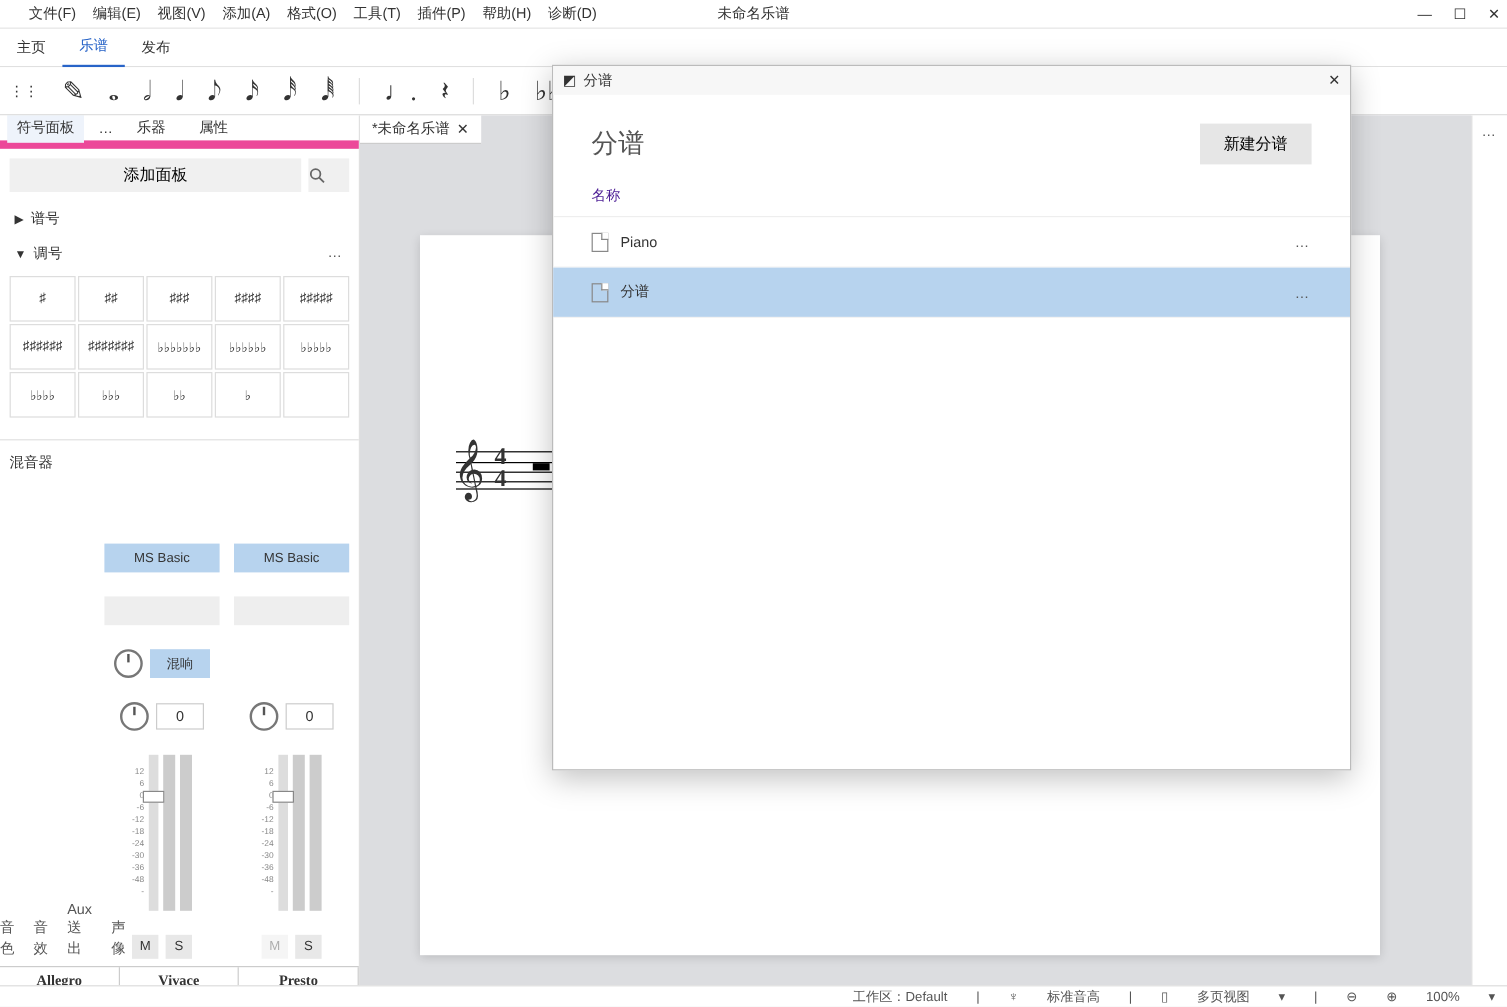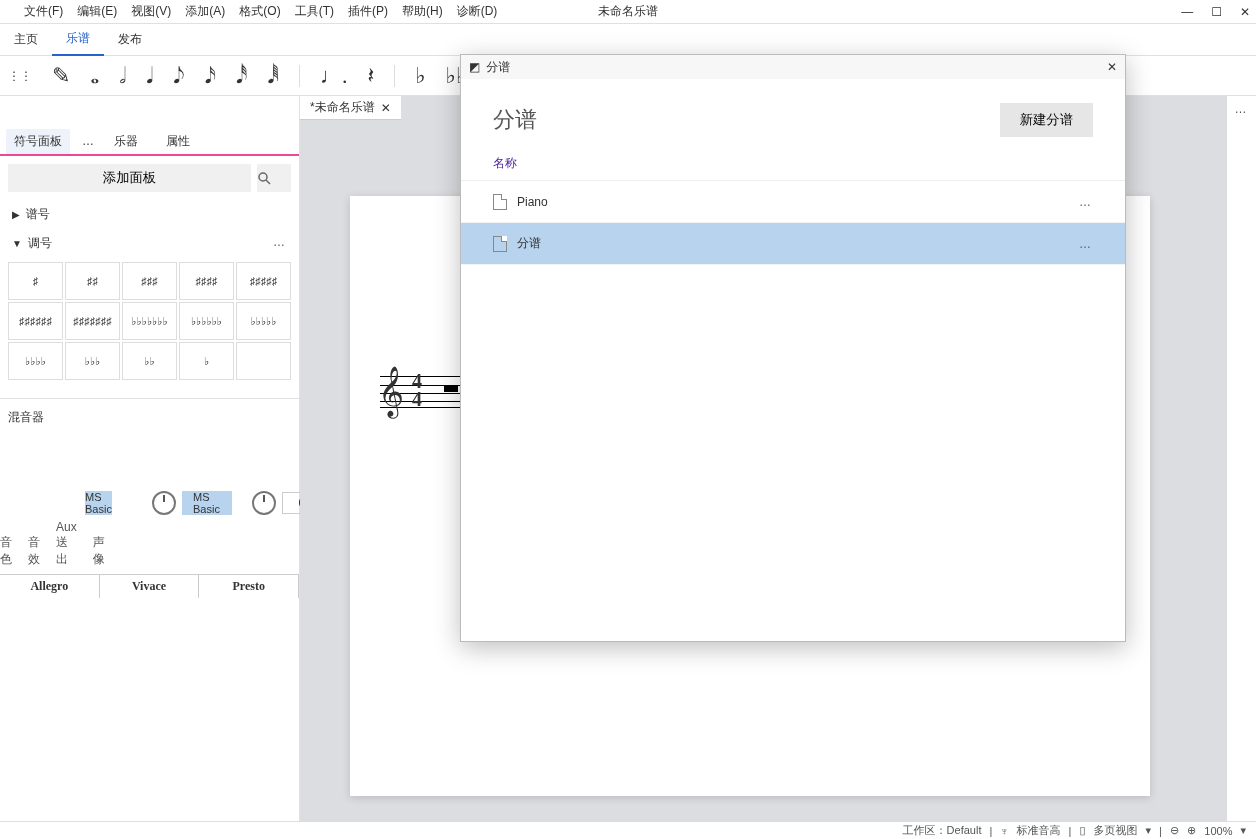--- a/index.html
+++ b/index.html
@@ -11,36 +11,36 @@
 .tabbar { height: 32px; background: #fff; display: flex; align-items: center; border-bottom: 1px solid #e0e0e0; }
 .tabbar .tab { padding: 0 14px; height: 32px; display: flex; align-items: center; }
 .tabbar .tab.active { border-bottom: 2px solid #2864c8; color: #2864c8; }
 .topright { position: absolute; right: 0; top: 56px; height: 40px; display: flex; align-items: center; gap: 10px; padding: 0 10px; background: #fff; }
 .topright .div { width: 1px; height: 24px; background: #ddd; margin: 0 4px; }
 .icon-btn { width: 24px; height: 24px; display: flex; align-items: center; justify-content: center; }
 .note-toolbar { height: 40px; background: #fff; display: flex; align-items: center; padding: 0 8px; gap: 20px; border-bottom: 1px solid #e0e0e0; position: relative; z-index: 1; }
 .note-toolbar .note { font-size: 22px; font-family: serif; }
 .main { display: flex; height: calc(839px - 24px - 32px - 40px - 18px); }
 .left-panel { width: 300px; background: #fff; border-right: 1px solid #e0e0e0; display: flex; flex-direction: column; }
-.left-tabs { height: 28px; display: flex; align-items: center; padding: 0 6px; gap: 12px; border-bottom: 2px solid #ec4899; margin-top: 32px; }
+.left-tabs { height: 28px; display: flex; align-items: center; padding: 0 6px; gap: 12px; border-bottom: 7px solid #ec4899; }
 .left-tabs .lt { padding: 4px 8px; }
 .left-tabs .lt.active { background: #eef3fb; }
 .panel-body { padding: 8px; }
 .add-row { display: flex; gap: 6px; margin-bottom: 8px; }
 .add-btn { flex: 1; background: #f0f0f0; height: 28px; border: none; }
 .search-b { width: 34px; background: #f0f0f0; border: none; }
 .tree-item { display: flex; justify-content: space-between; padding: 6px 4px; }
 .tree-item .arrow { margin-right: 6px; font-size: 10px; }
 .key-grid { display: grid; grid-template-columns: repeat(5, 1fr); gap: 2px; margin-top: 4px; }
 .key-cell { height: 38px; border: 1px solid #ddd; font-size: 11px; display: flex; align-items: center; justify-content: center; font-family: serif; }
 .mixer-sec { margin-top: 10px; padding: 6px 0; border-top: 1px solid #e0e0e0; }
 .mixer-body { display: flex; }
 .mixer-labels { width: 85px; display: flex; flex-direction: row; align-items: flex-end; gap: 16px; padding: 14px 8px 0 0; font-size: 12px; color: #555; }
 .mixer-channels { display: flex; gap: 8px; padding-top: 8px; }
-.channel { width: 100px; display: flex; flex-direction: row; align-items: center; gap: 20px; }
+.channel { width: 100px; display: flex; flex-direction: column; align-items: center; gap: 20px; margin-top: 47px; }
 .chip { background: #b7d3ee; width: 96px; height: 24px; display: flex; align-items: center; justify-content: center; font-size: 11px; }
 .chip.empty { background: #eee; }
 .pan-row { display: flex; align-items: center; gap: 6px; }
 .knob { width: 24px; height: 24px; border: 2px solid #777; border-radius: 50%; position: relative; }
 .knob::after { content:""; position:absolute; left:50%; top:2px; width:2px; height:7px; background:#555; transform: translateX(-50%); }
 .valbox { width: 40px; height: 22px; border: 1px solid #ccc; display: flex; align-items: center; justify-content: center; }
 .fader-area { display:flex; gap:4px; align-items:center; }
 .scale { font-size:7px; line-height:10px; text-align:right; color:#888; }
 .fader { width:8px; height:130px; background:#ddd; position:relative; }
 .fader .handle { position:absolute; left:-5px; width:18px; height:10px; background:#fff; border:1px solid #888; top:30px; }
@@ -54,21 +54,21 @@
 .score-page { position:absolute; left:50px; top:100px; width:800px; height:600px; background:#fff; box-shadow:0 2px 8px rgba(0,0,0,0.15); }
 .staff { position:absolute; left:30px; top:180px; }
 .staff-lines { width:400px; height:32px; border-top:1px solid #000; border-bottom:1px solid #000; position:relative; }
 .staff-lines::before, .staff-lines::after { content:""; position:absolute; left:0; right:0; height:1px; background:#000; }
 .staff-lines::before { top:8px; } .staff-lines::after { top:16px; }
 .staff-inner { position:absolute; top:24px; left:0; right:0; height:1px; background:#000; }
 .clef { position:absolute; left:-2px; top:-10px; font-size:44px; font-family:serif; }
 .timesig { position:absolute; left:32px; top:-4px; font-family:serif; font-size:20px; font-weight:bold; line-height:18px; }
 .rest { position:absolute; left:64px; top:10px; width:14px; height:6px; background:#000; }
 .right-pane { width:30px; background:#fff; border-left:1px solid #ddd; display:flex; flex-direction:column; align-items:center; padding-top:6px; gap:6px; }
-.statusbar { height:18px; background:#fff; border-top:1px solid #ddd; display:flex; align-items:center; justify-content:flex-end; gap:8px; padding:0 10px; font-size:11px; color:#555; position:absolute; bottom:0; left:0; right:0; }
+.statusbar { height:18px; background:#fff; border-top:1px solid #ddd; display:flex; align-items:center; justify-content:flex-end; gap:24px; padding:0 10px; font-size:11px; color:#555; position:absolute; bottom:0; left:0; right:0; }
 .dialog { position:absolute; left:460px; top:54px; width:666px; height:588px; background:#fff; border:1px solid #bbb; box-shadow:0 6px 24px rgba(0,0,0,0.25); display:flex; flex-direction:column; z-index:50; }
 .dialog-title { height:24px; display:flex; align-items:center; justify-content:space-between; padding:0 8px; font-size:12px; background: #f7f7f7;}
 .dialog-header { display:flex; justify-content:space-between; align-items:center; padding:24px 32px 8px; }
 .dialog-header h2 { font-weight:normal; font-size:22px; font-family: "SimSun", serif; color:#555; }
 .new-btn { background:#e6e6e6; border:none; padding:8px 20px; }
 .col-label { padding:10px 32px 8px; color:#4c1d95; font-size:12px; }
 .list { border-top:1px solid #eee; }
 .list-row { height:42px; display:flex; align-items:center; justify-content:space-between; padding:0 32px; border-bottom:1px solid #f3f3f3; }
 .list-row .l { display:flex; align-items:center; gap:10px; }
 .list-row.selected { background:#b7d3ee; }

